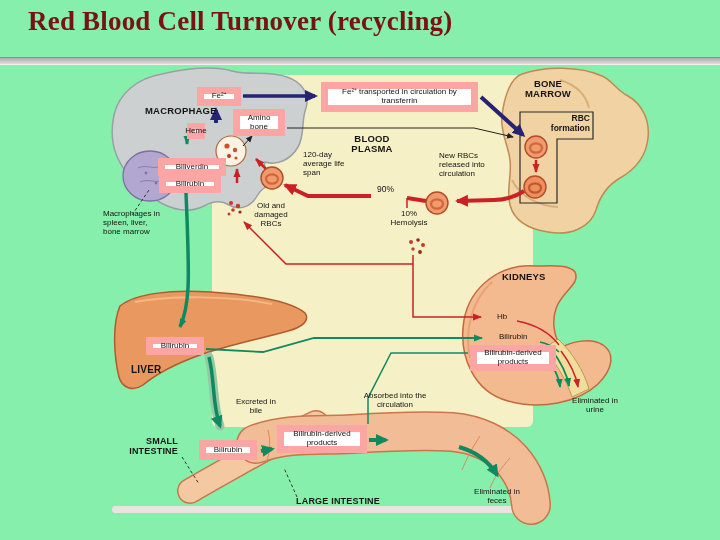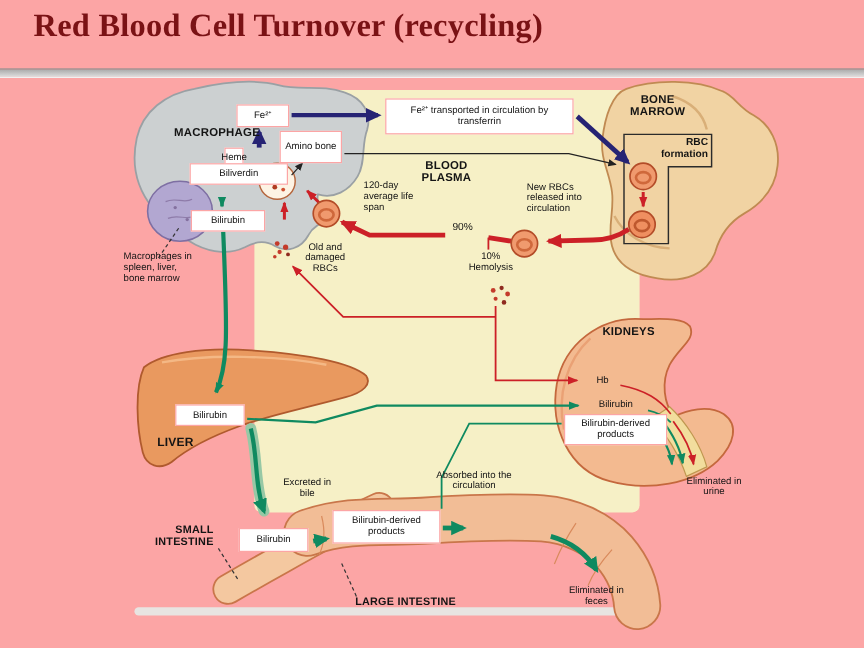--- a/index.html
+++ b/index.html
@@ -1,27 +1,27 @@
 <!DOCTYPE html>
 <html><head>
 <meta charset="utf-8">
 <style>
   html,body{margin:0;padding:0;background:#fff;}
-  .canvas{position:relative;width:720px;height:540px;background:#fca5a5;overflow:hidden;
+  .canvas{position:relative;width:720px;height:540px;background:#86efac;overflow:hidden;
           font-family:"Liberation Sans",sans-serif;}
   .title{position:absolute;left:28px;top:6px;font-family:"Liberation Serif",serif;
          font-weight:bold;font-size:27px;color:#7a1215;letter-spacing:.2px;}
   .rule{position:absolute;left:0;top:57px;width:720px;height:6px;
         background:linear-gradient(#ababab,#dedede);border-top:1px solid #8f8f8f;border-bottom:1px solid #f0f0f0;}
   .shadowbar{position:absolute;left:112px;top:506px;width:424px;height:7px;background:#e8e4e1;border-radius:4px;}
   svg{position:absolute;left:0;top:0;}
   .lbl{position:absolute;font-size:8px;line-height:1.15;color:#141414;}
   .c{text-align:center;} .r{text-align:right;}
   .organ{position:absolute;font-weight:bold;color:#141414;font-size:9.5px;letter-spacing:.2px;line-height:1.1;}
-  .box{position:absolute;background:#fff;border:1px solid #fca5a5;display:flex;align-items:center;
+  .box{position:absolute;background:#fff;border:7px solid #fca5a5;display:flex;align-items:center;
        justify-content:center;text-align:center;font-size:8px;line-height:1.1;color:#141414;
        padding:1px 2px;box-sizing:border-box;}
   .bold{font-weight:bold;}
 </style>
 </head>
 <body>
 
 <div class="canvas">
 
   <div class="title">Red Blood Cell Turnover (recycling)</div>
@@ -199,21 +199,21 @@
   <div class="organ c" style="left:520px;top:79px;width:56px;">BONE MARROW</div>
   <div class="organ c" style="left:347px;top:134px;width:50px;">BLOOD PLASMA</div>
   <div class="organ" style="left:482px;top:272px;padding-left:20px;">KIDNEYS</div>
   <div class="organ" style="left:131px;top:364px;font-size:10px;">LIVER</div>
   <div class="organ r" style="left:116px;top:437px;width:62px;font-size:9px;">SMALL INTESTINE</div>
   <div class="organ" style="left:296px;top:497px;font-size:9px;">LARGE INTESTINE</div>
 
   <div class="box" style="left:197px;top:87px;width:44px;height:19px;">Fe²⁺</div>
   <div class="box" style="left:233px;top:109px;width:52px;height:27px;">Amino bone</div>
   <div class="box" style="left:187px;top:123px;width:16px;height:16px;">Heme</div>
-  <div class="box" style="left:158px;top:136px;width:82px;height:18px;">Biliverdin</div>
+  <div class="box" style="left:158px;top:158px;width:68px;height:18px;">Biliverdin</div>
   <div class="box" style="left:159px;top:175px;width:62px;height:18px;">Bilirubin</div>
   <div class="box" style="left:321px;top:82px;width:157px;height:30px;">Fe²⁺ transported in circulation by transferrin</div>
   <div class="lbl r bold" style="left:540px;top:114px;width:50px;font-size:8.5px;">RBC formation</div>
   <div class="box" style="left:146px;top:337px;width:58px;height:18px;">Bilirubin</div>
   <div class="box" style="left:470px;top:345px;width:86px;height:26px;">Bilirubin-derived products</div>
   <div class="box" style="left:199px;top:440px;width:58px;height:20px;">Bilirubin</div>
   <div class="box" style="left:277px;top:425px;width:90px;height:28px;">Bilirubin-derived products</div>
 
   <div class="lbl" style="left:303px;top:150px;width:42px;">120-day average life span</div>
   <div class="lbl" style="left:439px;top:151px;width:58px;">New RBCs released into circulation</div>

